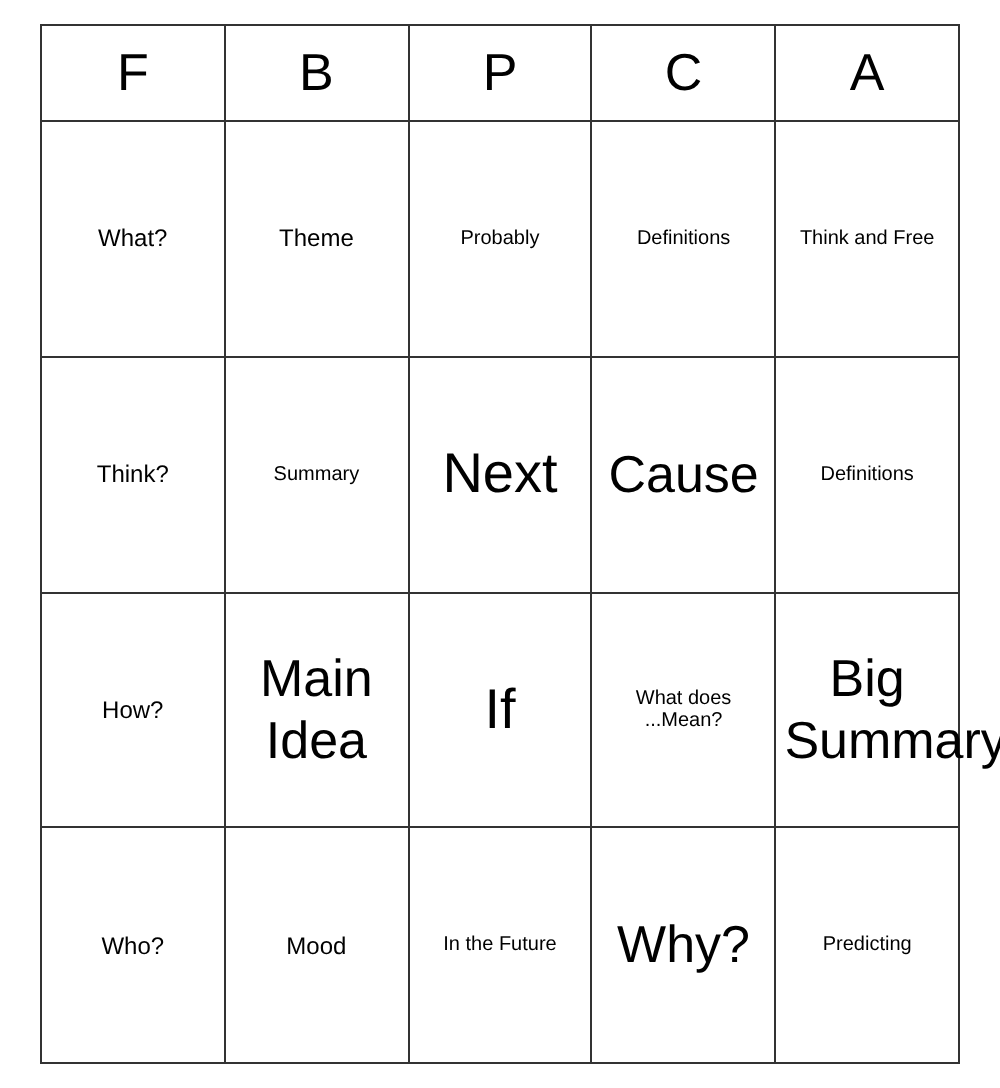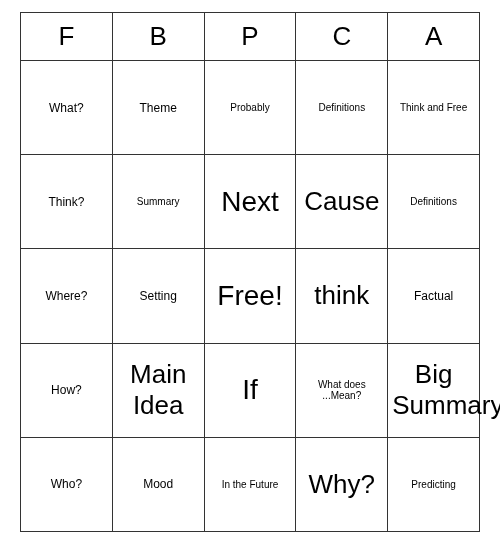--- a/index.html
+++ b/index.html
@@ -76,27 +76,20 @@
           <td class="cell-small">Think and Free</td>
         </tr>
         <tr>
           <td class="cell-medium">Think?</td>
           <td class="cell-small">Summary</td>
           <td class="cell-xlarge">Next</td>
           <td class="cell-large">Cause</td>
           <td class="cell-small">Definitions</td>
         </tr>
         <tr>
-          <td class="cell-medium">Where?</td>
-          <td class="cell-medium">Setting</td>
-          <td class="cell-xlarge">Free!</td>
-          <td class="cell-large">think</td>
-          <td class="cell-medium">Factual</td>
-        </tr>
-        <tr>
           <td class="cell-medium">How?</td>
           <td class="cell-large">Main Idea</td>
           <td class="cell-xlarge">If</td>
           <td class="cell-small">What does ...Mean?</td>
           <td class="cell-large">Big Summary</td>
         </tr>
         <tr>
           <td class="cell-medium">Who?</td>
           <td class="cell-medium">Mood</td>
           <td class="cell-small">In the Future</td>

